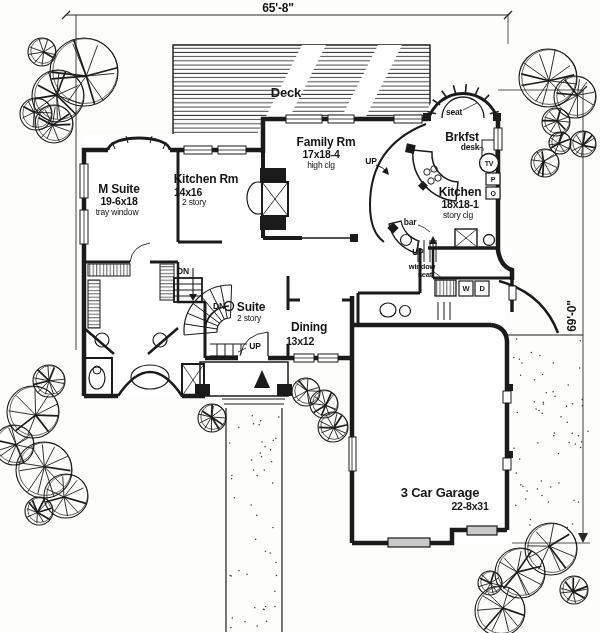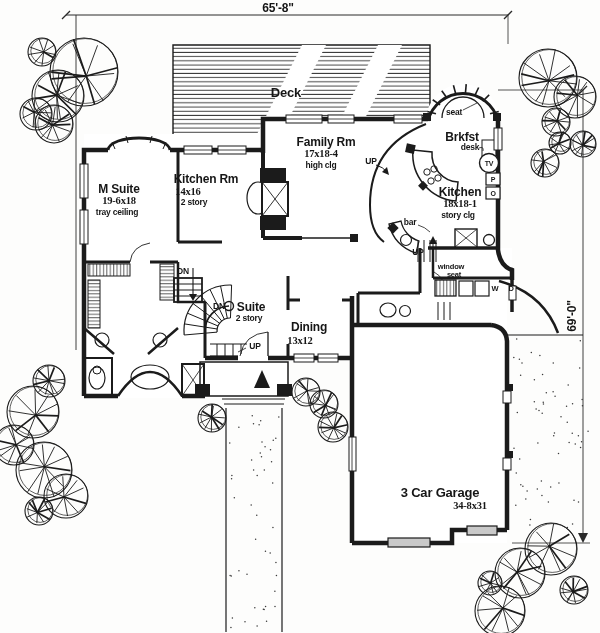--- a/index.html
+++ b/index.html
@@ -5,25 +5,25 @@
   html,body{margin:0;padding:0;background:#ffffff;}
   #canvas{position:relative;width:600px;height:633px;background:#fdfdfc;overflow:hidden;
           font-family:"Liberation Sans",sans-serif;}
   svg{position:absolute;left:0;top:0;}
   .lbl{position:absolute;transform:translate(-50%,-50%);color:#161616;white-space:nowrap;
        font-family:"Liberation Sans",sans-serif;font-weight:bold;letter-spacing:-0.2px;line-height:1;}
   .dim{font-size:12px;}
   .rot{transform:translate(-50%,-50%) rotate(-90deg);}
   .name{font-size:12px;}
   .big{font-size:13px;}
-  .size{font-size:10.5px;font-family:Liberation Serif, serif;}
-  .note{font-size:8.5px;font-weight:bold;}
+  .size{font-size:10.5px;}
+  .note{font-size:8.5px;font-weight:normal;}
   .tiny{font-size:8.5px;}
   .nano{font-size:7px;}
-  .nano8{font-size:7.5px;margin-left:29px;}
+  .nano8{font-size:7.5px;}
 </style>
 </head>
 <body>
 
 <div id="canvas">
 <svg id="plan" width="600" height="633" viewBox="0 0 600 633" stroke-linecap="butt" fill="none">
   <defs>
     <pattern id="hatchH" width="6" height="4.2" patternUnits="userSpaceOnUse">
       <rect width="6" height="4.2" fill="#ffffff"></rect>
       <line x1="0" y1="2" x2="6" y2="2" stroke="#2a2a2a" stroke-width="0.9"></line>
@@ -812,29 +812,29 @@
   <div class="lbl tiny" style="left:255px;top:346px">UP</div>
   <div class="lbl tiny" style="left:183px;top:271px">DN</div>
   <div class="lbl tiny" style="left:219px;top:306px">DN</div>
 
   <div class="lbl name" style="left:206px;top:179px">Kitchen Rm</div>
   <div class="lbl size" style="left:188px;top:192px">14x16</div>
   <div class="lbl note" style="left:194px;top:202px">2 story</div>
 
   <div class="lbl name" style="left:119px;top:189px">M Suite</div>
   <div class="lbl size" style="left:119px;top:201px">19-6x18</div>
-  <div class="lbl note" style="left:117px;top:212px">tray ceiling</div>
+  <div class="lbl note" style="left:117px;top:212px">tray window</div>
 
   <div class="lbl name" style="left:251px;top:307px">Suite</div>
   <div class="lbl note" style="left:249px;top:318px">2 story</div>
 
   <div class="lbl name" style="left:309px;top:327px">Dining</div>
   <div class="lbl size" style="left:300px;top:341px">13x12</div>
 
   <div class="lbl nano8" style="left:422px;top:267px">window</div>
   <div class="lbl nano8" style="left:425px;top:275px">seat</div>
   <div class="lbl nano8" style="left:466px;top:289px">W</div>
   <div class="lbl nano8" style="left:482px;top:289px">D</div>
 
   <div class="lbl big" style="left:440px;top:492px">3 Car Garage</div>
-  <div class="lbl size" style="left:470px;top:506px">34-8x31</div>
+  <div class="lbl size" style="left:470px;top:506px">22-8x31</div>
 </div>
 </div>
 
 </body></html>

